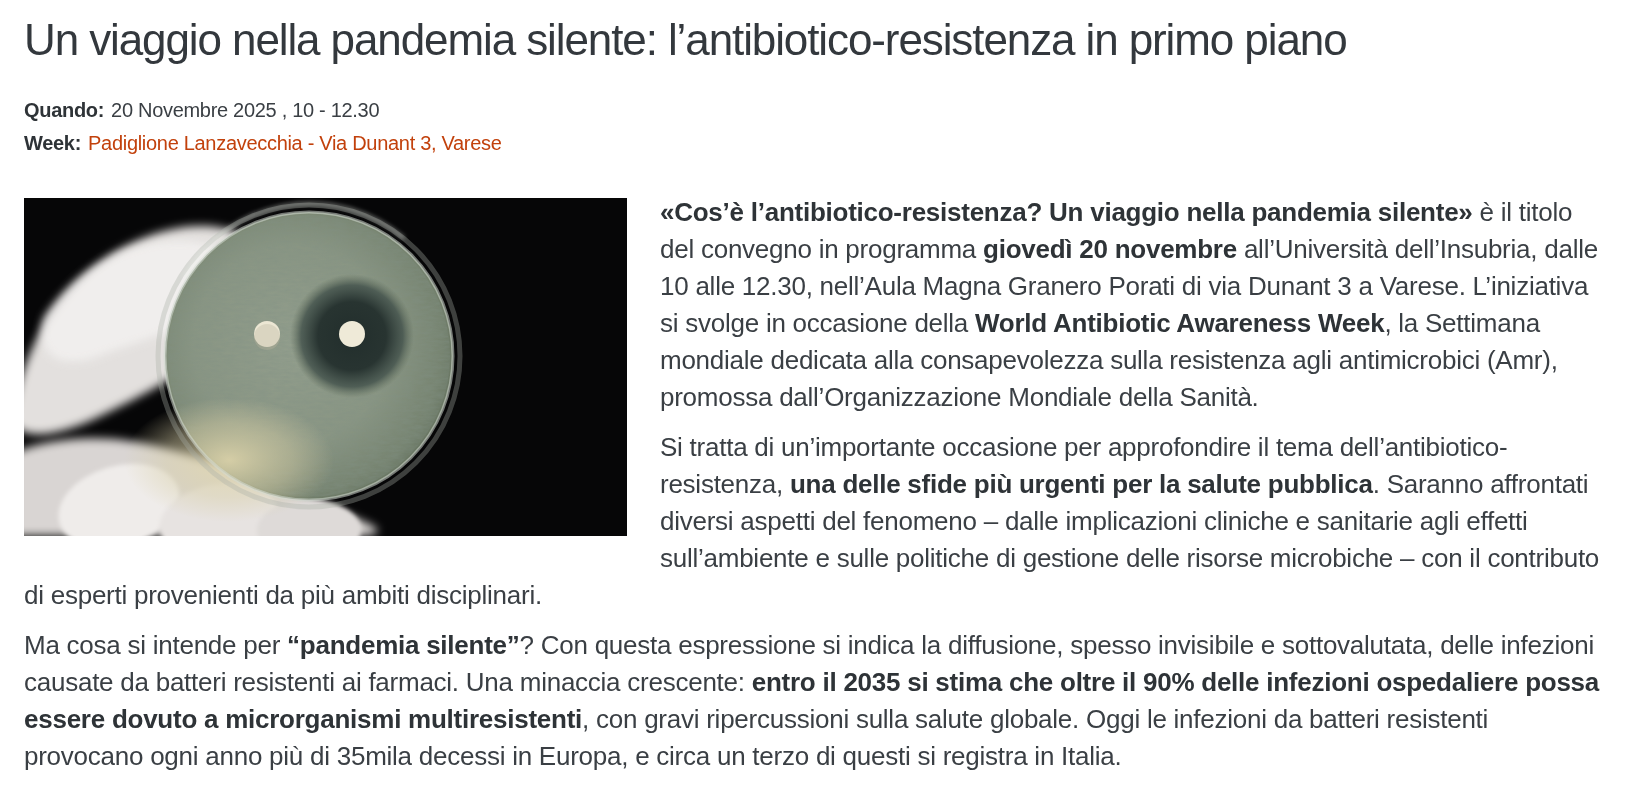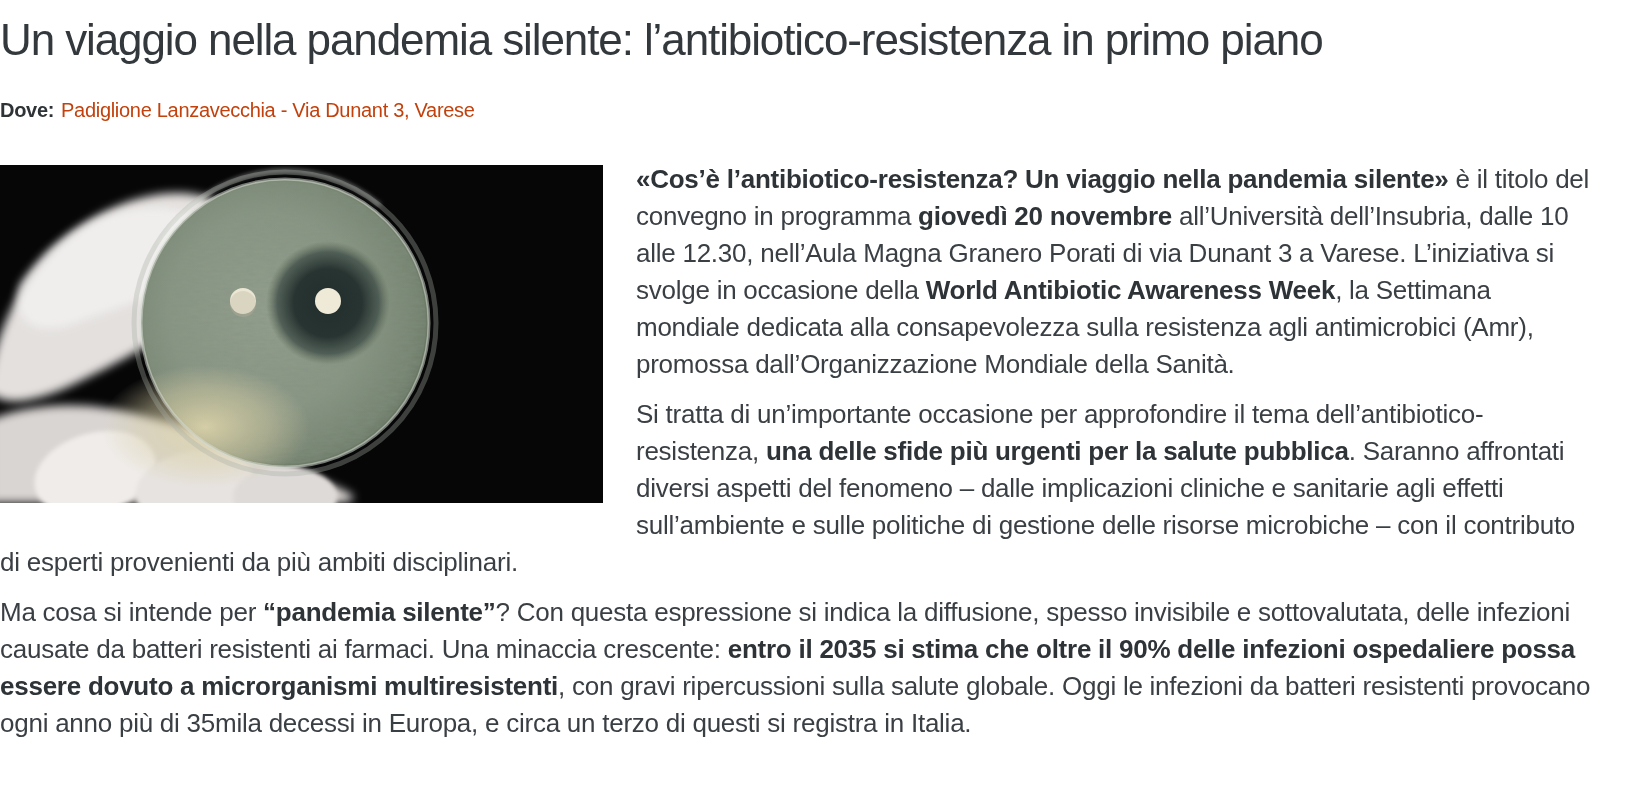--- a/index.html
+++ b/index.html
@@ -12,21 +12,21 @@
     height: 802px;
     overflow: hidden;
     font-family: "Liberation Sans", sans-serif;
     color: #3a3f44;
     -webkit-font-smoothing: antialiased;
   }
   .page {
     box-sizing: border-box;
     width: 1635px;
     height: 802px;
-    padding: 10px 34px 0 0;
+    padding: 10px 34px 0 24px;
   }
   
   h1.title {
     margin: 0 0 24px 0;
     font-size: 44px;
     font-weight: 400;
     letter-spacing: -1.1px;
     line-height: 60px;
     color: #33383d;
   }
@@ -72,21 +72,24 @@
 <body>
 
 <div class="page">
 
   <h1 class="title">
     <span class="tl">Un viaggio nella pandemia silente: l’antibiotico-resistenza in primo piano</span>
   </h1>
 
   <div class="meta">
     <div class="meta-row">
-      <b>Dove:</b><a class="meta-link mv">Padiglione Lanzavecchia - Via Dunant 3, Varese</a>
+      <b>Quando:</b><span class="mv">20 Novembre 2025 , 10 - 12.30</span>
+    </div>
+    <div class="meta-row">
+      <b>Week:</b><a class="meta-link mv">Padiglione Lanzavecchia - Via Dunant 3, Varese</a>
     </div>
   </div>
 
   <div class="article">
 
     <div class="photo">
       <svg width="603" height="338" viewBox="0 0 603 338" xmlns="http://www.w3.org/2000/svg" role="img">
         <defs>
           <radialGradient id="agar" cx="44%" cy="46%" r="62%">
             <stop offset="0%" stop-color="#95a08e"></stop>

